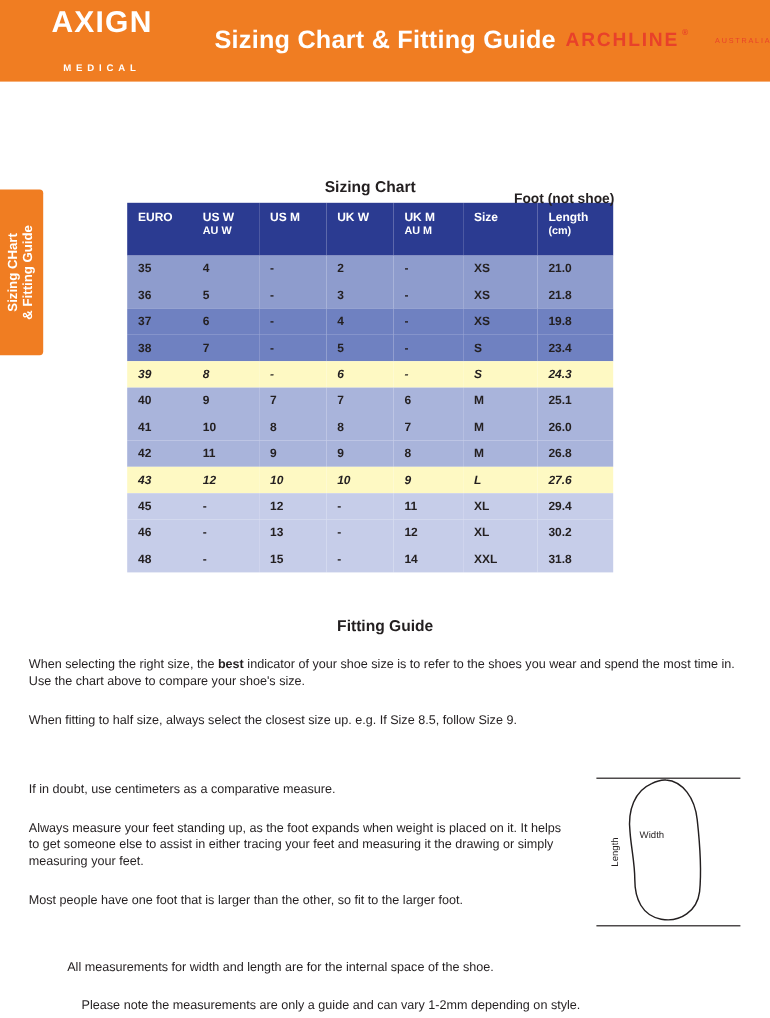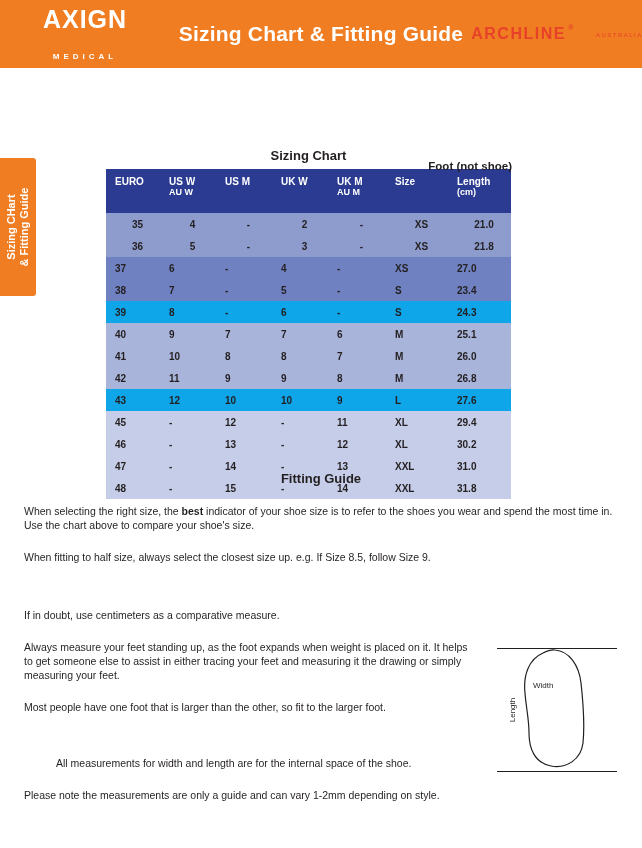--- a/index.html
+++ b/index.html
@@ -149,37 +149,37 @@
     font-size: 9px;
     font-weight: bold;
   }
   table.sizing td {
     font-size: 10px;
     color: #231f20;
     padding: 5px 0 5px 9px;
     height: 12px;
     font-weight: bold;
   }
-  tr.band-a td { background: #8e9ccd; text-align: center; }
+  tr.band-a td { background: #8e9ccd; }
   tr.band-b td { background: #6f81c1; }
-  tr.band-c td { background: #0ea5e9; }
+  tr.band-c td { background: #fef9c3; font-style: italic; }
   tr.band-d td { background: #a9b4db; }
   tr.band-e td { background: #c6cde9; }
 
   
   .section-title {
     text-align: center;
     font-size: 13px;
     font-weight: bold;
     margin: 0;
   }
   .body-area {
     position: absolute;
     left: 24px;
-    top: 471px;
+    top: 514px;
     width: 594px;
   }
   p.copy {
     font-size: 10.5px;
     line-height: 14px;
     color: #231f20;
     margin: 0 0 0 0;
   }
   .gap-md { height: 18px; }
   .gap-lg { height: 26px; }
@@ -198,21 +198,21 @@
     position: absolute;
     left: 3px;
     top: 50%;
     transform: translateY(-50%) rotate(-90deg);
     font-size: 8px;
     color: #231f20;
   }
   .foot-diagram .widthlabel {
     position: absolute;
     left: 36px;
-    top: 32px;
+    top: 42px;
     font-size: 8px;
     color: #231f20;
   }
   .foot-diagram svg {
     position: absolute;
     left: 16px;
     top: 0;
   }
 </style>
 </head>
@@ -305,21 +305,21 @@
           <td>XS</td>
           <td>21.8</td>
         </tr>
         <tr class="band-b">
           <td>37</td>
           <td>6</td>
           <td>-</td>
           <td>4</td>
           <td>-</td>
           <td>XS</td>
-          <td>27.0</td>
+          <td>19.8</td>
         </tr>
         <tr class="band-b">
           <td>38</td>
           <td>7</td>
           <td>-</td>
           <td>5</td>
           <td>-</td>
           <td>S</td>
           <td>23.4</td>
         </tr>
@@ -380,29 +380,20 @@
         <tr class="band-e">
           <td>46</td>
           <td>-</td>
           <td>13</td>
           <td>-</td>
           <td>12</td>
           <td>XL</td>
           <td>30.2</td>
         </tr>
         <tr class="band-e">
-          <td>47</td>
-          <td>-</td>
-          <td>14</td>
-          <td>-</td>
-          <td>13</td>
-          <td>XXL</td>
-          <td>31.0</td>
-        </tr>
-        <tr class="band-e">
           <td>48</td>
           <td>-</td>
           <td>15</td>
           <td>-</td>
           <td>14</td>
           <td>XXL</td>
           <td>31.8</td>
         </tr>
       </tbody>
   </table>
@@ -419,21 +410,21 @@
   <div class="gap-lg"></div>
   <div class="gap-md"></div>
   <p class="copy">If in doubt, use centimeters as a comparative measure.</p>
   <div class="gap-md"></div>
   <p class="copy" style="width:450px;">Always measure your feet standing up, as the foot expands when weight is placed on it. It helps to get someone else to assist in either tracing your feet and measuring it the drawing or simply measuring your feet.</p>
   <div class="gap-md"></div>
   <p class="copy" style="width:450px;">Most people have one foot that is larger than the other, so fit to the larger foot.</p>
   <div style="height:42px;"></div>
   <p class="copy" style="width:450px;margin-left:32px;">All measurements for width and length are for the internal space of the shoe.</p>
   <div class="gap-md"></div>
-  <p class="copy" style="width:450px;">Please note the measurements are only a guide and can vary 1-2mm depending on style.</p>
+  <p class="copy" style="width:450px;margin-left:44px;">Please note the measurements are only a guide and can vary 1-2mm depending on style.</p>
 </div>
 
 <div class="foot-diagram">
   <div class="lengthlabel">Length</div>
   <div class="widthlabel">Width</div>
   <svg width="100" height="122" viewBox="0 0 100 122">
     <path d="M30 4 C16 10 10 26 12 44 C13 58 16 70 16 84 C16 100 22 114 38 117 C54 120 68 110 70 94 C72 74 70 52 68 34 C66 16 56 2 42 1 C38 0.6 34 2 30 4 Z" fill="none" stroke="#231f20" stroke-width="1.2"></path>
   </svg>
 </div>
 

